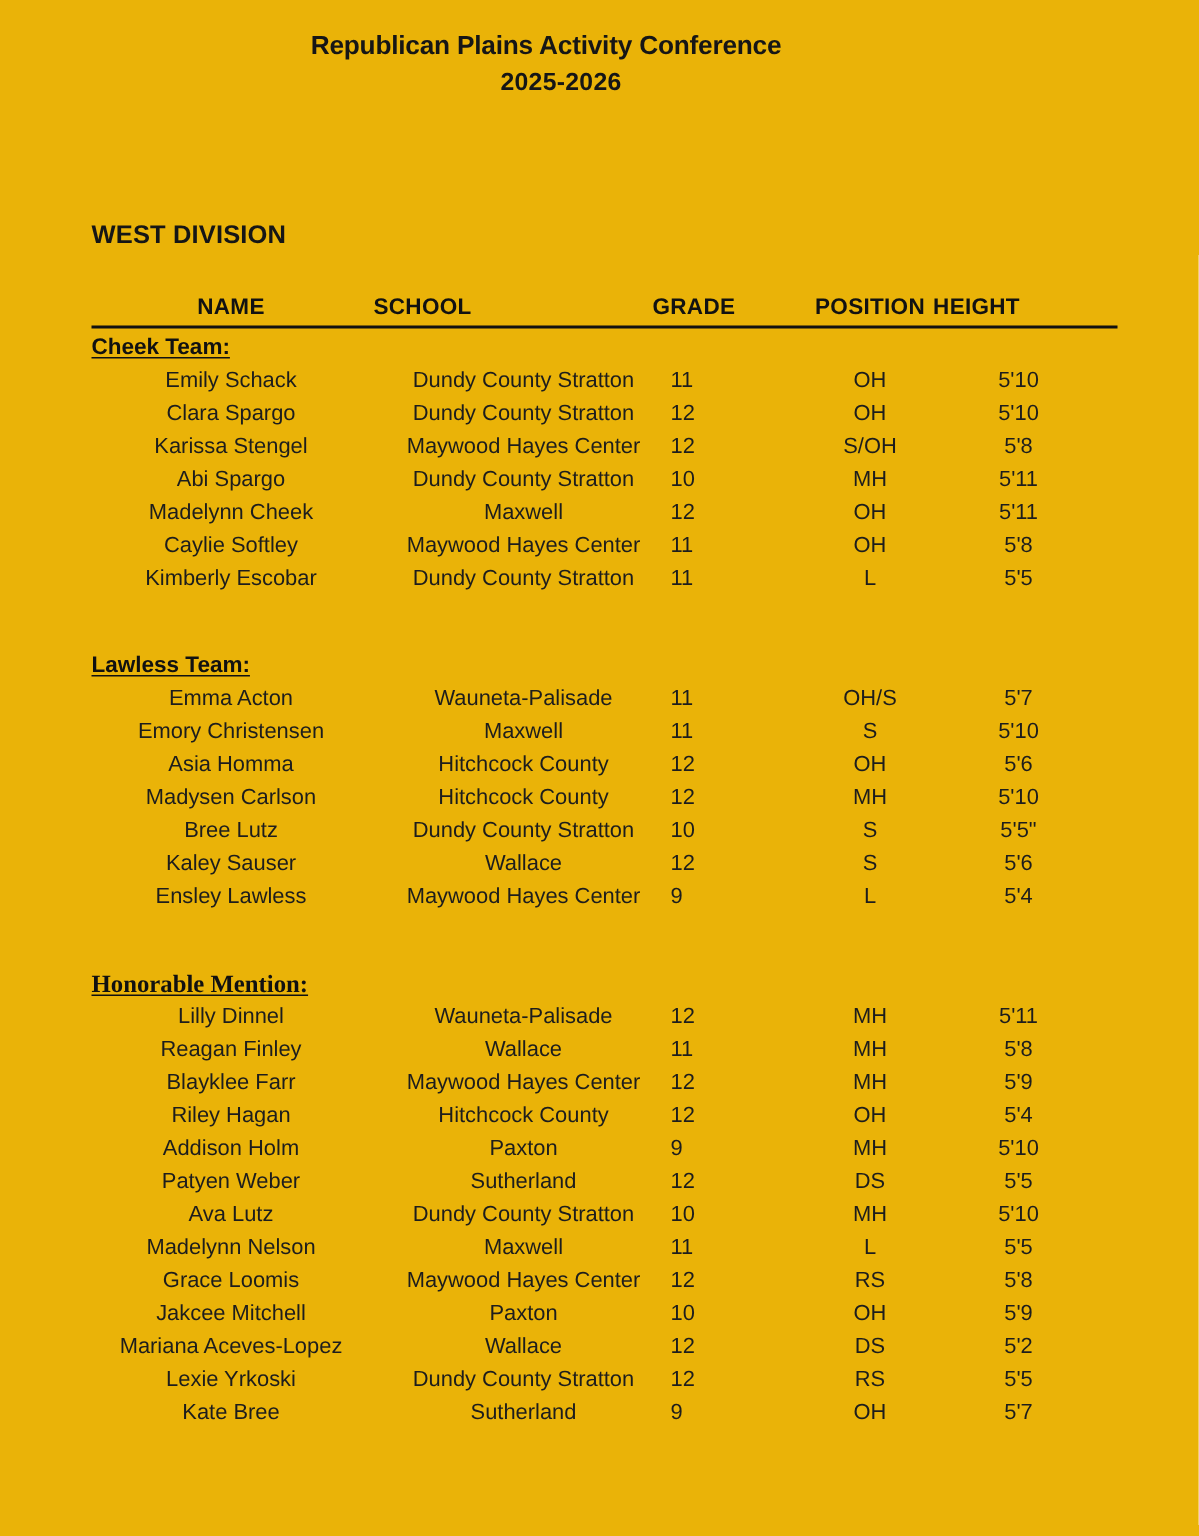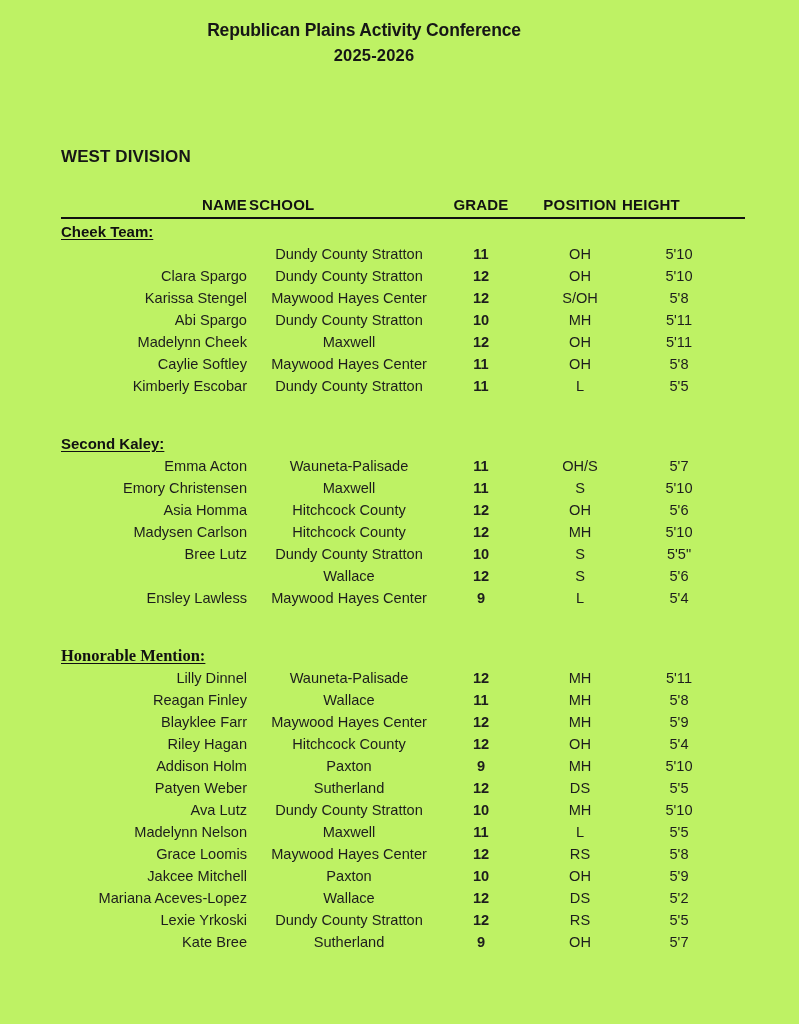--- a/index.html
+++ b/index.html
@@ -14,21 +14,21 @@
     overflow: hidden;
     font-family: "Liberation Sans", sans-serif;
     color: #1b1b1b;
     -webkit-font-smoothing: antialiased;
   }
 
   .page {
     position: relative;
     width: 799px;
     height: 1024px;
-    background: #bef264;
+    background: #eab308;
   }
 
   
   .title-block {
     position: absolute;
     left: 0;
     top: 18px;
     width: 728px;
     text-align: center;
   }
@@ -92,23 +92,23 @@
   }
 
   .cell {
     position: absolute;
     top: 0;
     font-size: 14.6px;
     color: #1d1d1d;
   }
 
   
-  .c-name    { left: 0px;   width: 186px; text-align: right; }
+  .c-name    { left: 0px;   width: 186px; text-align: center; }
   .c-school  { left: 188px; width: 200px; text-align: center; }
-  .c-grade   { left: 374px; width: 92px;  text-align: center; font-weight: bold; }
+  .c-grade   { left: 386px; width: 92px;  text-align: left; }
   .c-position{ left: 470px; width: 98px;  text-align: center; }
   .c-height  { left: 572px; width: 92px;  text-align: center; }
 
   
   .head-row .c-school  { left: 188px; text-align: left; }
   .head-row .c-grade   { left: 374px; }
   .head-row .c-position{ left: 470px; text-align: center; }
   .head-row .c-height  { left: 544px; text-align: center; }
 
   
@@ -153,20 +153,21 @@
       <div class="cell c-grade">GRADE</div>
       <div class="cell c-position">POSITION</div>
       <div class="cell c-height">HEIGHT</div>
     </div>
 
     <div class="rule"></div>
 
     <div id="sections-container">
         <div class="section-label"><span>Cheek Team:</span></div>
         <div class="row">
+          <div class="cell c-name">Emily Schack</div>
           <div class="cell c-school">Dundy County Stratton</div>
           <div class="cell c-grade">11</div>
           <div class="cell c-position">OH</div>
           <div class="cell c-height">5'10</div>
         </div>
         <div class="row">
           <div class="cell c-name">Clara Spargo</div>
           <div class="cell c-school">Dundy County Stratton</div>
           <div class="cell c-grade">12</div>
           <div class="cell c-position">OH</div>
@@ -201,21 +202,21 @@
           <div class="cell c-height">5'8</div>
         </div>
         <div class="row">
           <div class="cell c-name">Kimberly Escobar</div>
           <div class="cell c-school">Dundy County Stratton</div>
           <div class="cell c-grade">11</div>
           <div class="cell c-position">L</div>
           <div class="cell c-height">5'5</div>
         </div>
         <div class="spacer"></div>
-        <div class="section-label"><span>Second Kaley:</span></div>
+        <div class="section-label"><span>Lawless Team:</span></div>
         <div class="row">
           <div class="cell c-name">Emma Acton</div>
           <div class="cell c-school">Wauneta-Palisade</div>
           <div class="cell c-grade">11</div>
           <div class="cell c-position">OH/S</div>
           <div class="cell c-height">5'7</div>
         </div>
         <div class="row">
           <div class="cell c-name">Emory Christensen</div>
           <div class="cell c-school">Maxwell</div>
@@ -238,20 +239,21 @@
           <div class="cell c-height">5'10</div>
         </div>
         <div class="row">
           <div class="cell c-name">Bree Lutz</div>
           <div class="cell c-school">Dundy County Stratton</div>
           <div class="cell c-grade">10</div>
           <div class="cell c-position">S</div>
           <div class="cell c-height">5'5"</div>
         </div>
         <div class="row">
+          <div class="cell c-name">Kaley Sauser</div>
           <div class="cell c-school">Wallace</div>
           <div class="cell c-grade">12</div>
           <div class="cell c-position">S</div>
           <div class="cell c-height">5'6</div>
         </div>
         <div class="row">
           <div class="cell c-name">Ensley Lawless</div>
           <div class="cell c-school">Maywood Hayes Center</div>
           <div class="cell c-grade">9</div>
           <div class="cell c-position">L</div>

